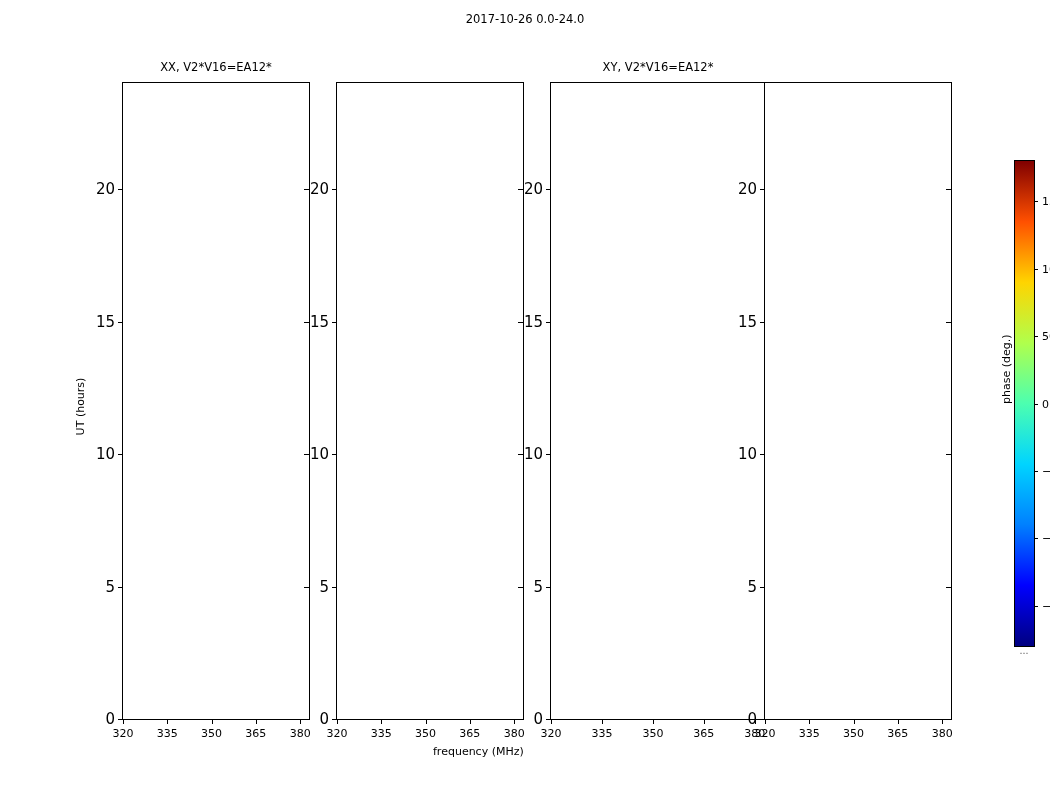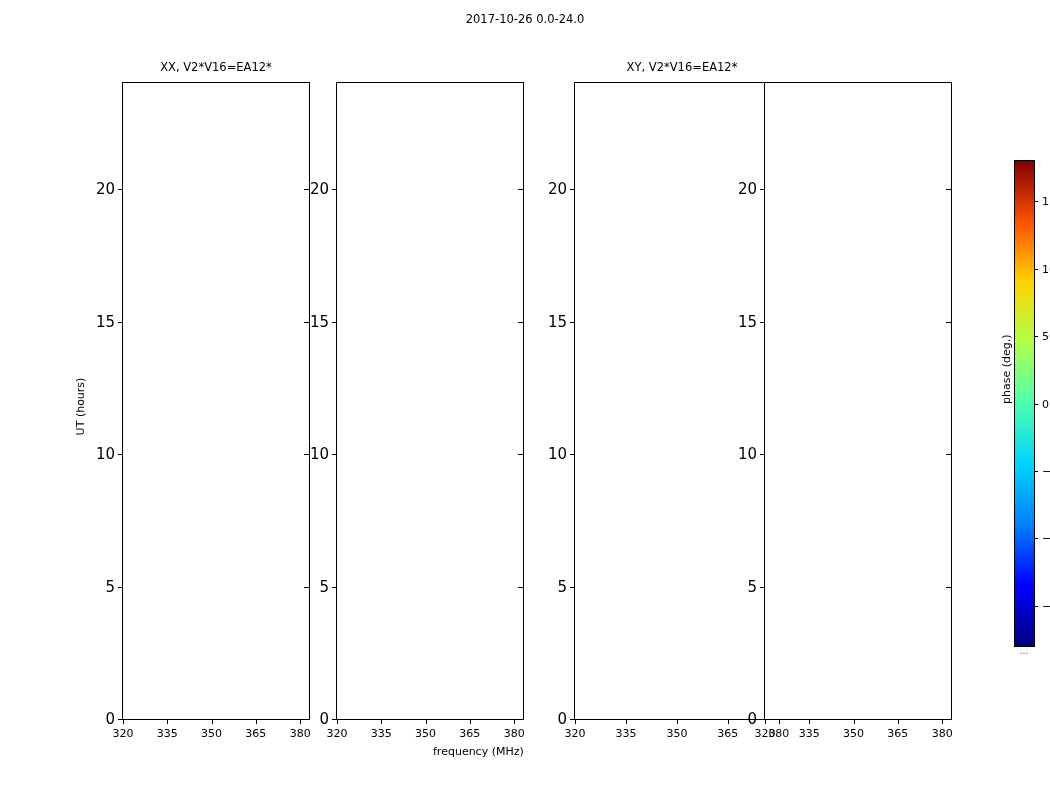--- a/index.html
+++ b/index.html
@@ -223,21 +223,21 @@
       <div class="xlabel" style="left:23.81%;">335</div>
       <div class="xtick" style="left:47.62%;"></div>
       <div class="xlabel" style="left:47.62%;">350</div>
       <div class="xtick" style="left:71.43%;"></div>
       <div class="xlabel" style="left:71.43%;">365</div>
       <div class="xtick" style="left:95.24%;"></div>
       <div class="xlabel" style="left:95.24%;">380</div>
     </div>
   </div>
 
-  <div class="panel" style="left:574px; width:216px;">
+  <div class="panel" style="left:550px; width:216px;">
     <div class="ptitle">XY, V2*V16=EA12*</div>
     <div class="axes">
       <div class="ytick" style="top:100%;"></div>
       <div class="ytick-in" style="top:100%;"></div>
       <div class="ylabel" style="top:100%;">0</div>
       <div class="ytick" style="top:79.167%;"></div>
       <div class="ytick-in" style="top:79.167%;"></div>
       <div class="ylabel" style="top:79.167%;">5</div>
       <div class="ytick" style="top:58.333%;"></div>
       <div class="ytick-in" style="top:58.333%;"></div>

